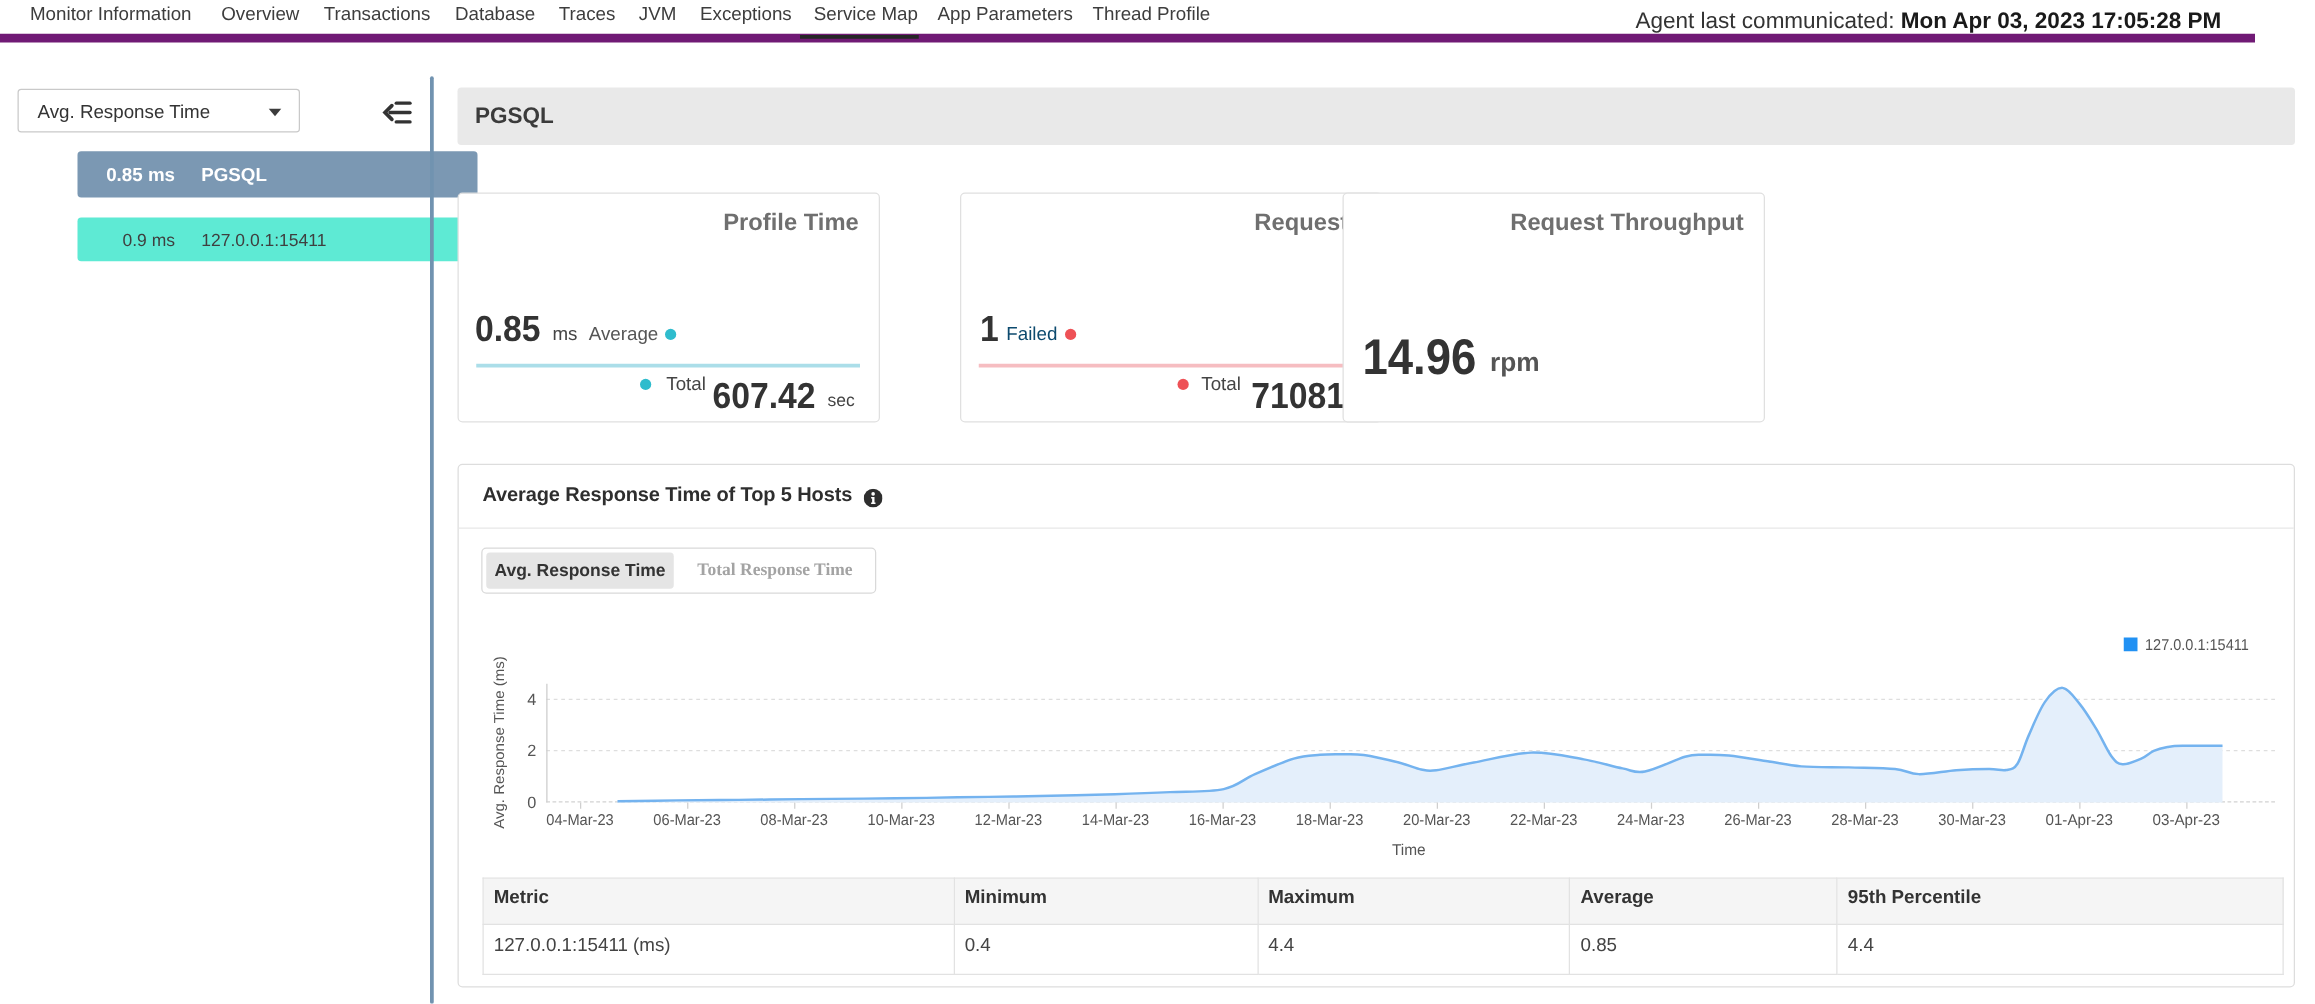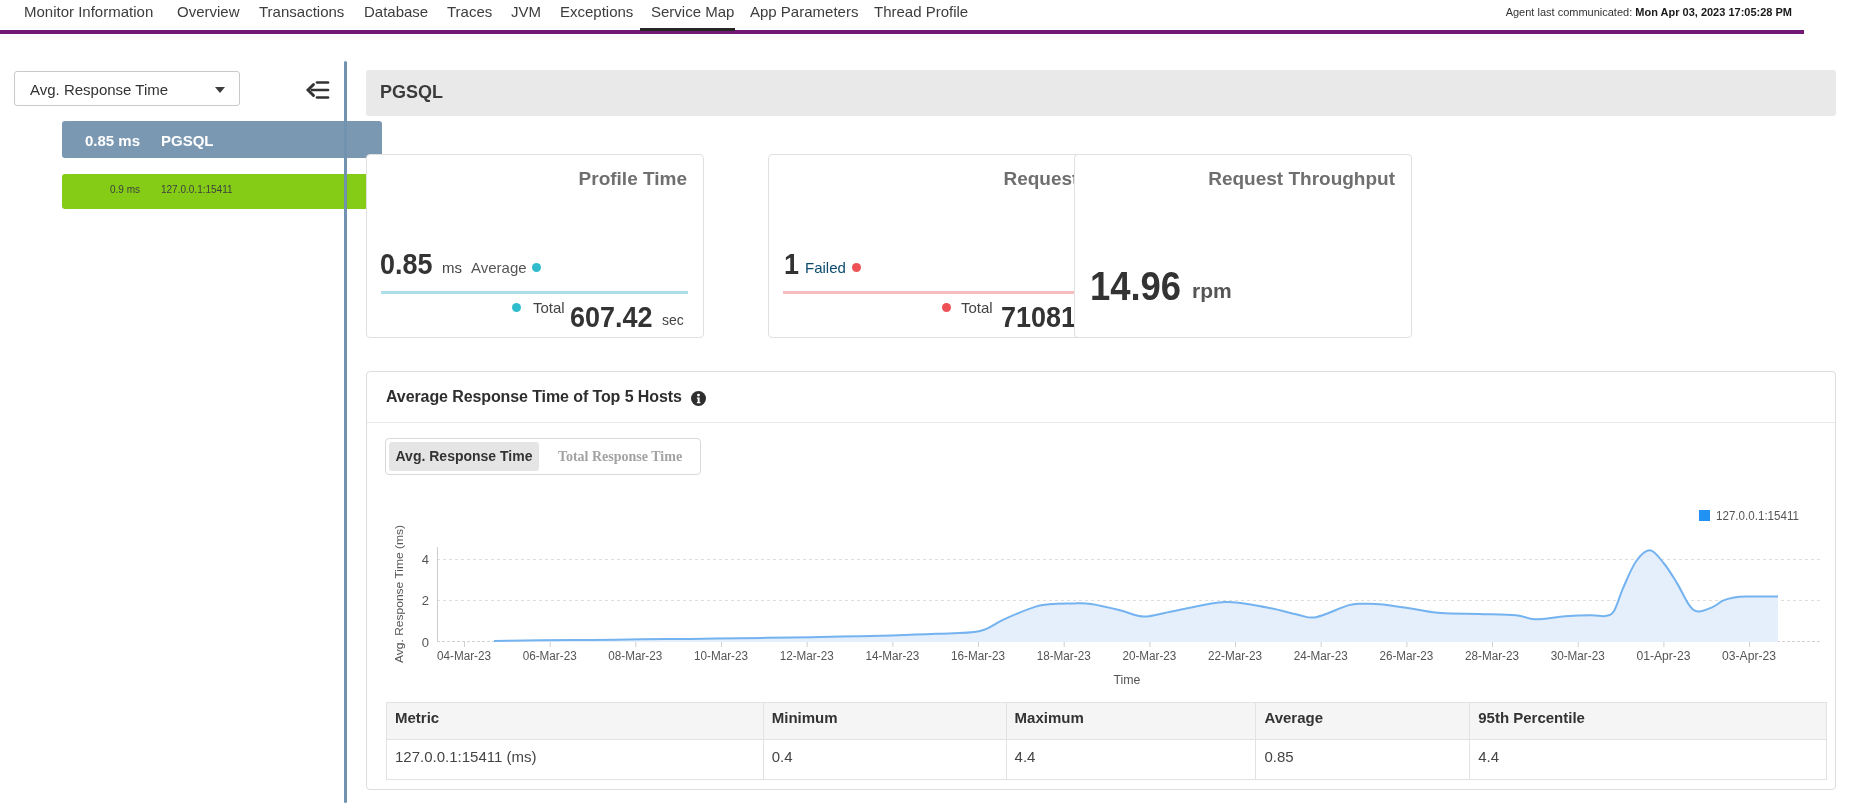--- a/index.html
+++ b/index.html
@@ -1,35 +1,35 @@
 <!DOCTYPE html>
 <html><head><meta charset="utf-8">
 <style>
 * { margin:0; padding:0; box-sizing:border-box; }
 html,body { width:1852px; height:803px; background:#fff; font-family:"Liberation Sans", sans-serif; overflow:hidden; }
 #page { position:relative; width:1852px; height:803px; }
 .abs { position:absolute; }
 
 
-#nav { position:absolute; left:0; top:0; width:1804px; height:34px; border-bottom:4px solid #701a75; }
+#nav { position:absolute; left:0; top:0; width:1804px; height:34px; border-bottom:7px solid #701a75; }
 .ni { position:absolute; top:4px; font-size:15px; color:#3d3d3d; white-space:nowrap; line-height:1; }
 #smline { position:absolute; left:640px; top:28px; width:95px; height:3px; background:#262626; }
-#agent { position:absolute; right:12px; top:6px; font-size:11px; color:#333; }
+#agent { position:absolute; right:27px; top:6px; font-size:18px; color:#333; }
 #agent b { color:#1a1a1a; }
 
 
 #selbox { position:absolute; left:14px; top:71px; width:226px; height:35px; border:1px solid #c9c9c9; border-radius:3px; background:#fff; }
 #selbox .t { position:absolute; left:15px; top:9px; font-size:15px; color:#333; }
 #selbox .arr { position:absolute; right:14px; top:15px; width:0; height:0; border-left:5px solid transparent; border-right:5px solid transparent; border-top:6px solid #3c3c3c; }
 .sideitem { position:absolute; left:14px; width:320px; border-radius:3px;margin-left:48px; }
 .sideitem .val { position:absolute; left:0; top:0; width:78px; text-align:right; }
 .sideitem .lbl { position:absolute; left:99px; top:0; }
 #item1 { top:121px; height:37px; background:#7b98b3; color:#fff; font-weight:bold; font-size:15px; }
 #item1 .val,#item1 .lbl { top:11px; }
-#item2 { top:174px; height:35px; background:#84cc16; color:#3f3f3f; font-size:10px; }
+#item2 { top:174px; height:35px; background:#5eead4; color:#3f3f3f; font-size:14px; }
 #item2 .val,#item2 .lbl { top:10px; }
 #vdiv { position:absolute; left:344px; top:61px; width:3px; height:742px; background:#7193b0; border-radius:2px; }
 
 
 #pgsqlbar { position:absolute; left:366px; top:70px; width:1470px; height:46px; background:#e9e9e9; border-radius:3px; }
 #pgsqlbar span { position:absolute; left:14px; top:12px; font-size:18px; font-weight:bold; color:#3b3b3b; }
 
 .card { position:absolute; top:154px; width:338px; height:184px; background:#fff; border:1px solid #e0e0e0; border-radius:4px; }
 .card .ctitle { position:absolute; right:16px; top:13px; font-size:19px; font-weight:bold; color:#6f6f6f; }
 .bignum { font-weight:bold; color:#333; font-size:29px; line-height:1; position:absolute; transform:scaleX(0.93); transform-origin:0 0; }

